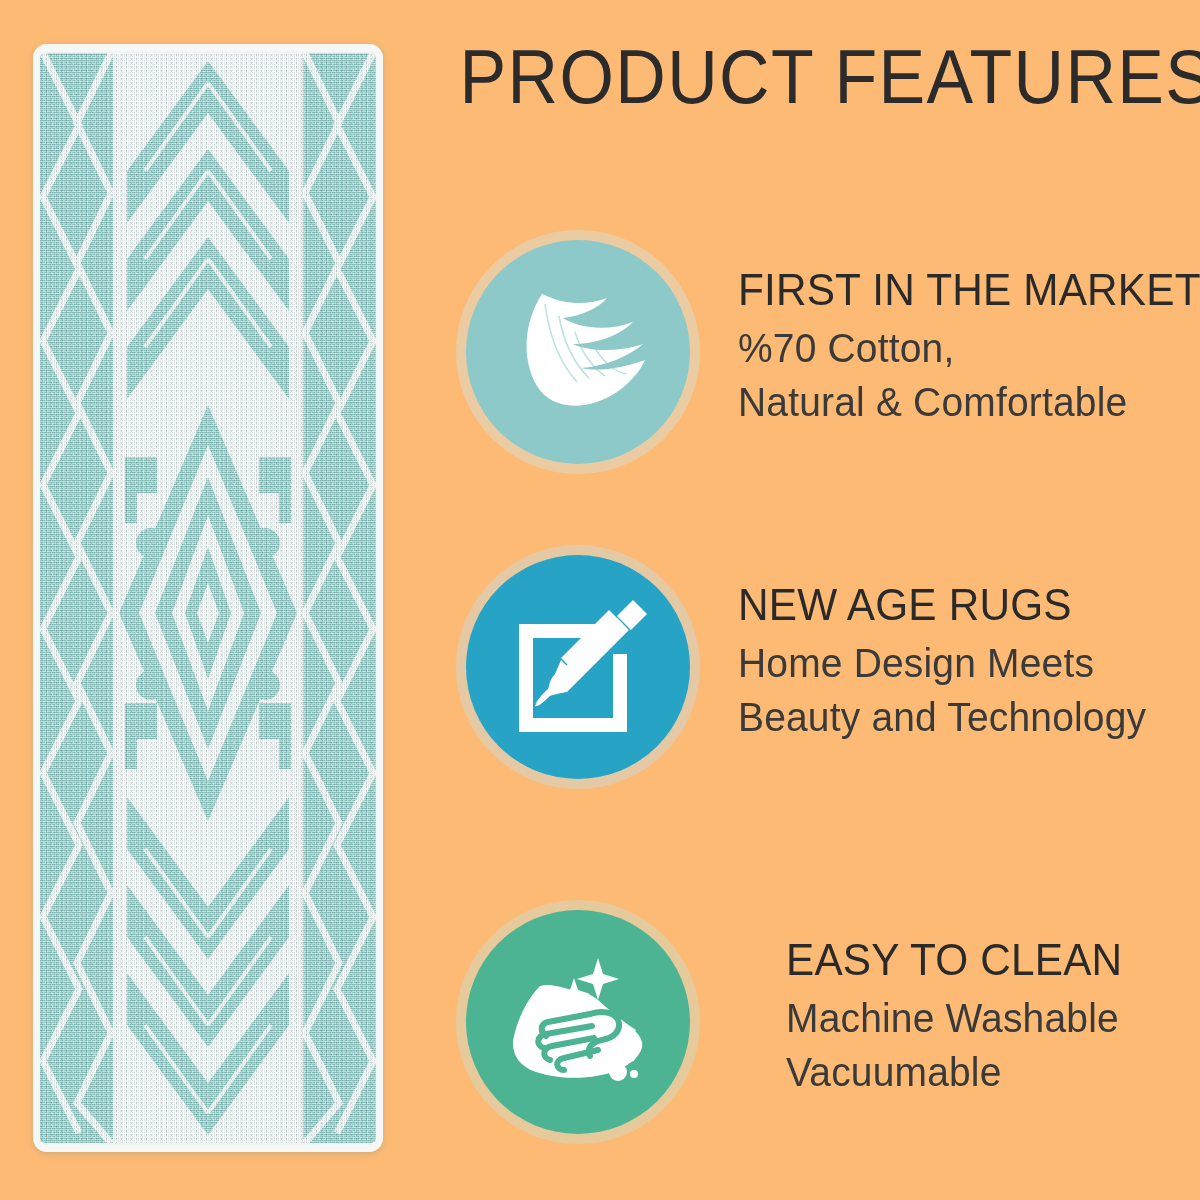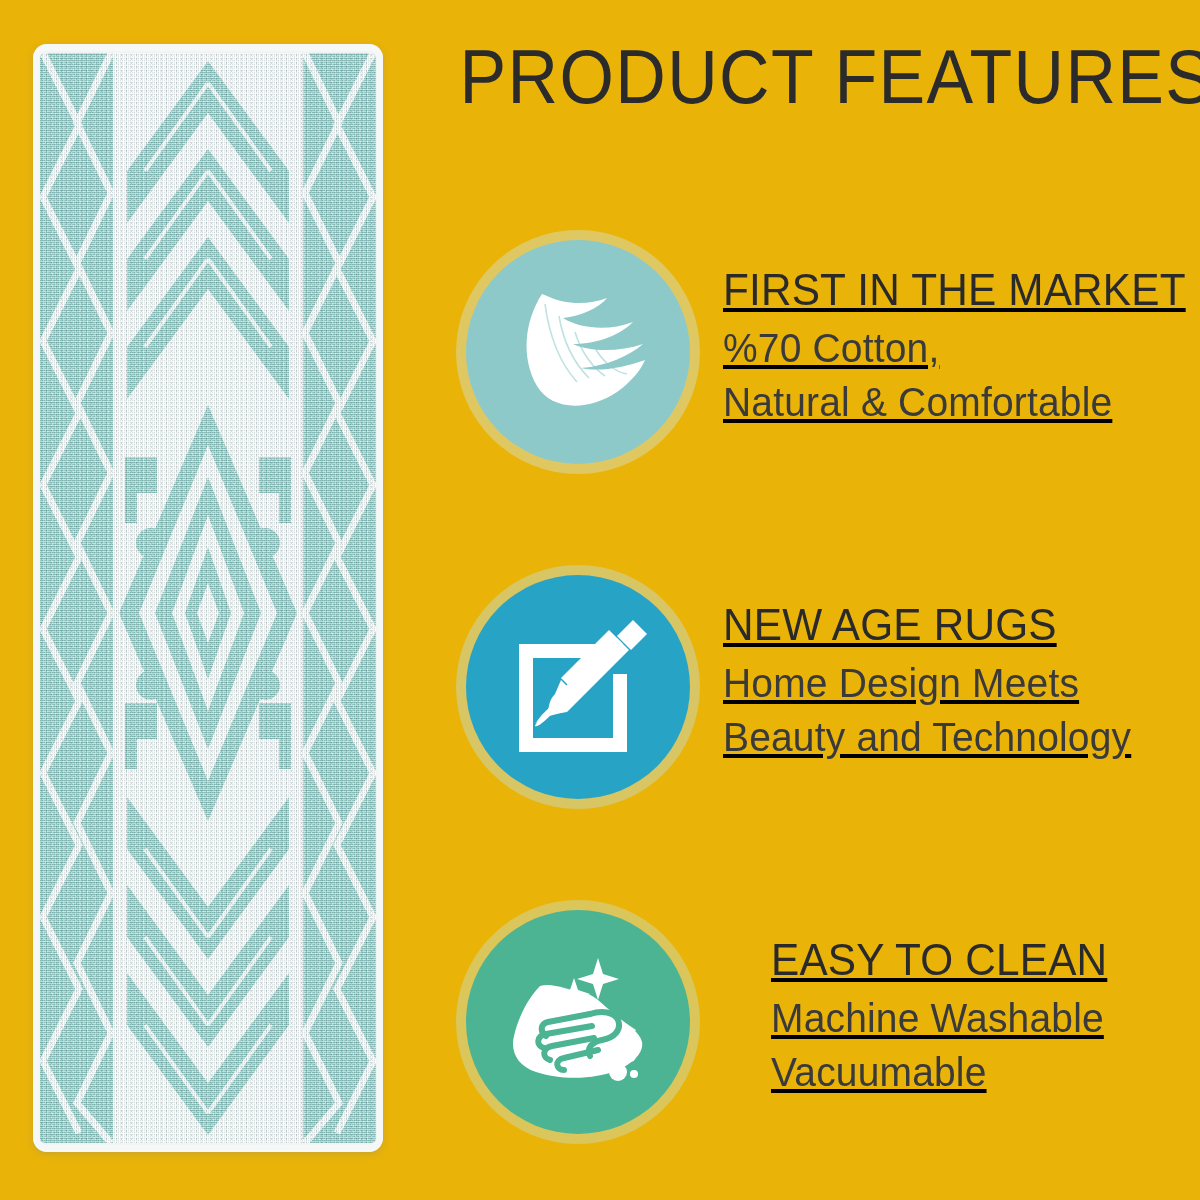--- a/index.html
+++ b/index.html
@@ -12,21 +12,21 @@
     height: 1200px;
     font-family: "Liberation Sans", sans-serif;
     overflow: hidden;
     position: relative;
   }
 
   #page {
     position: relative;
     width: 1200px;
     height: 1200px;
-    background: #eab308;
+    background: #fdba74;
   }
 
   
   .rug-panel {
     position: absolute;
     left: 0;
     top: 0;
     width: 430px;
     height: 1200px;
     overflow: hidden;
@@ -120,21 +120,21 @@
 
   .feature {
     position: absolute;
     left: 0;
     width: 770px;
     height: 250px;
     display: flex;
     align-items: center;
   }
   .feature-1 { top: 222px; }
-  .feature-2 { top: 557px; }
+  .feature-2 { top: 537px; }
   .feature-3 { top: 892px; gap: 48px; }
 
   .icon-wrap {
     position: relative;
     width: 250px;
     height: 250px;
     flex: 0 0 250px;
     display: flex;
     align-items: center;
     justify-content: center;
@@ -156,23 +156,22 @@
     height: 224px;
     border-radius: 50%;
     display: flex;
     align-items: center;
     justify-content: center;
   }
   .disc svg { display: block; }
 
   .texts {
     position: relative;
-    margin-left: 43px;
+    margin-left: 58px;
     width: 460px;
-    text-decoration: underline;
   }
   .f-heading {
     font-family: "Liberation Sans", sans-serif;
     font-weight: 400;
     font-size: 45px;
     line-height: 50px;
     letter-spacing: 0.2px;
     color: #2a2a2a;
     transform: scaleX(0.94);
     transform-origin: left center;

